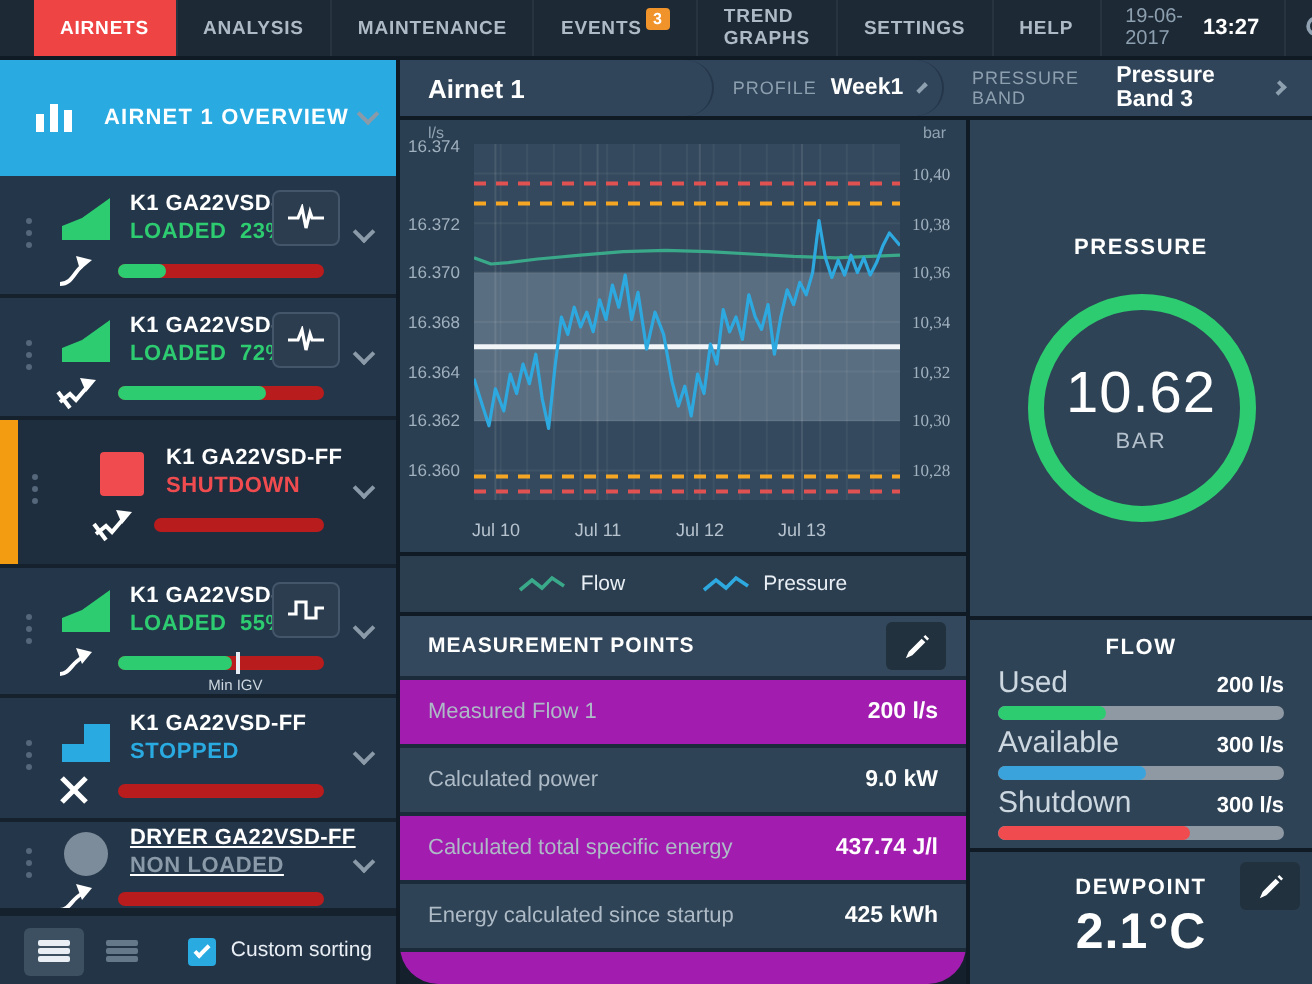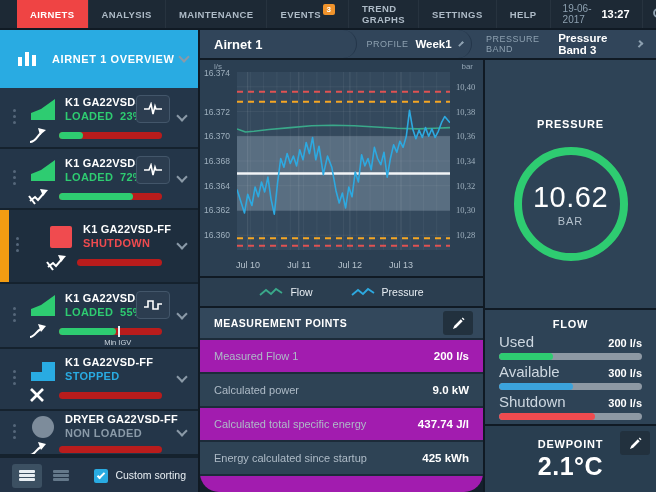--- a/index.html
+++ b/index.html
@@ -323,21 +323,21 @@
             <svg class="sub-ico" viewBox="0 0 22 18">
                 <line x1="3" y1="3" x2="15" y2="15" stroke="#fff" stroke-width="2.6"></line>
                 <line x1="15" y1="3" x2="3" y2="15" stroke="#fff" stroke-width="2.6"></line>
               </svg>
             <div class="pbar">
                 <div class="pfill" style="width: 0%; background-color: rgb(41, 171, 226);"></div>
               </div>
           </div>
         </div>
 
-        <div class="s-item" style="height:45px; padding-top:2px;">
+        <div class="s-item" style="height:45px; padding-top:2px;text-decoration:underline;">
           <span class="drag">
               <i></i>
               <i></i>
               <i></i>
             </span>
           <div class="row1">
             <svg class="s-ico" viewBox="0 0 26 24">
                 <circle cx="13" cy="12" r="11" fill="#7d8c9b"></circle>
               </svg>
             <div class="s-txt">

